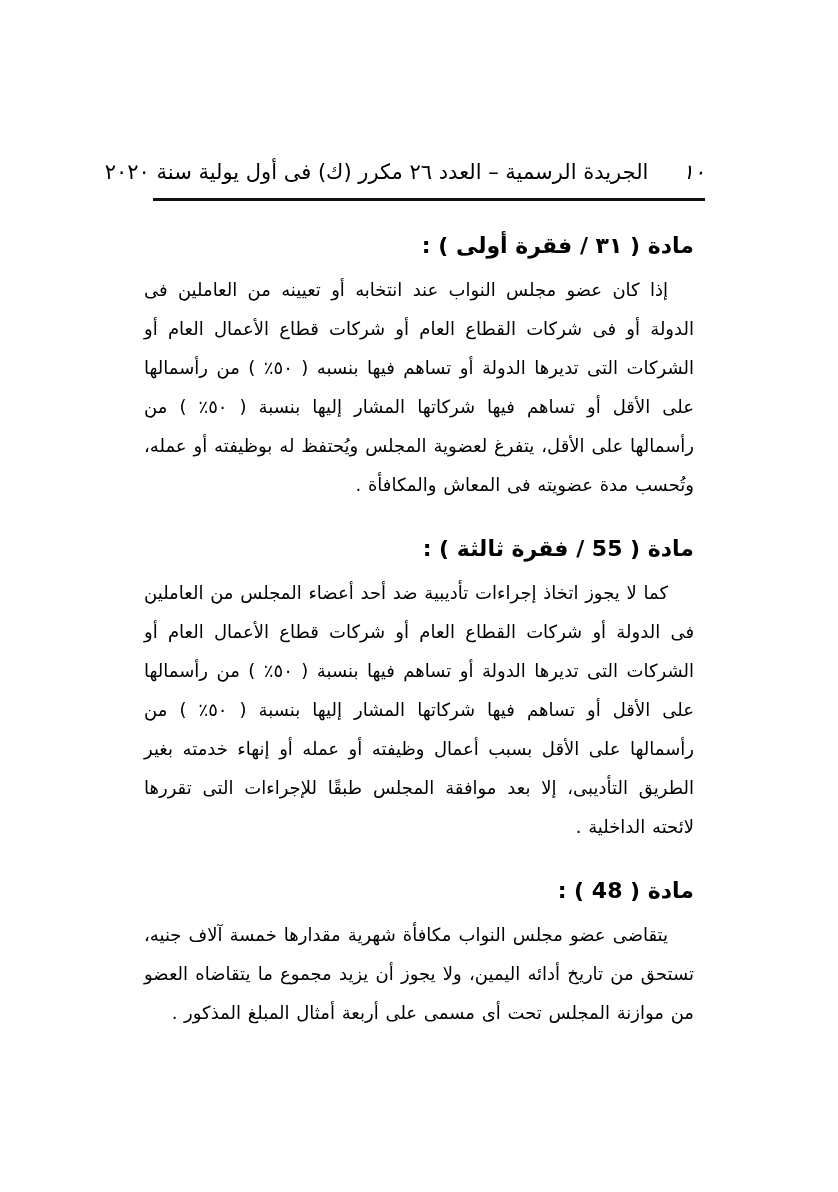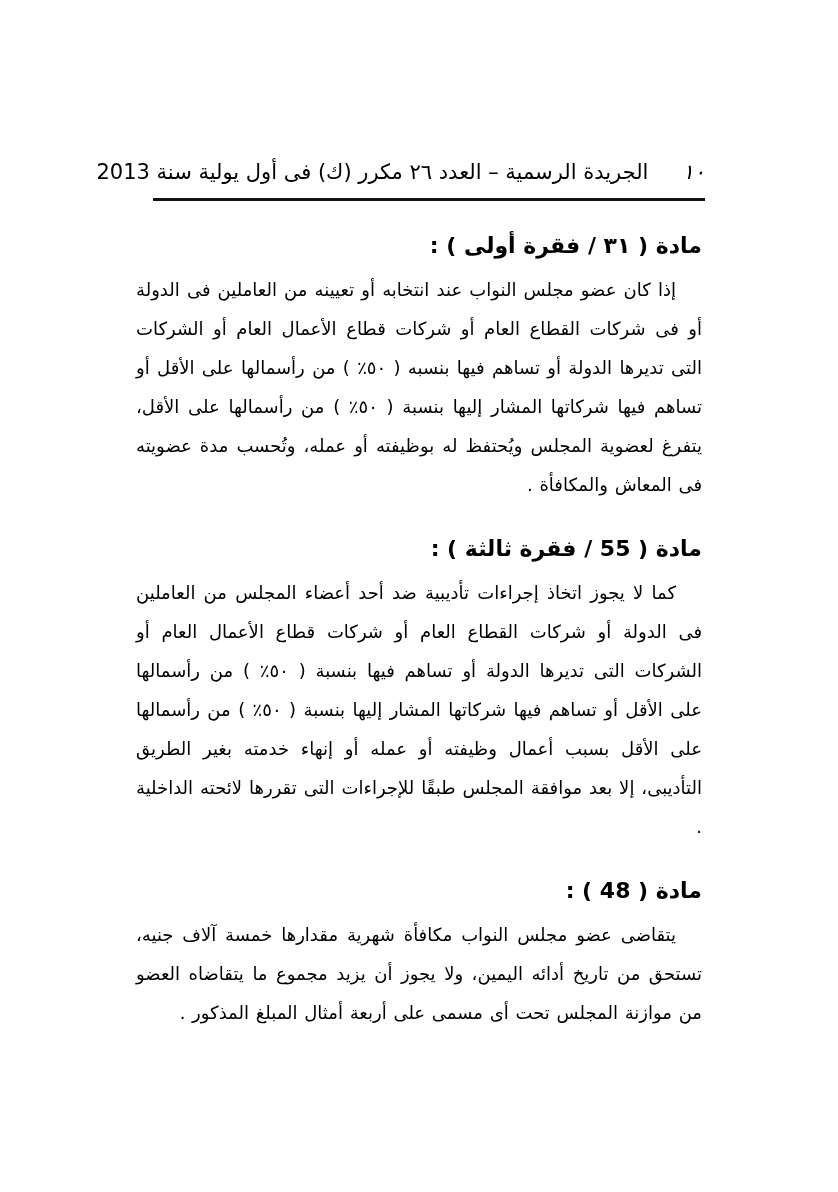--- a/index.html
+++ b/index.html
@@ -32,21 +32,21 @@
   .page-number {
     letter-spacing: 2px;
     font-style: italic;
   }
   .header-rule {
     border: none;
     border-top: 3px solid #111111;
     height: 0;
     margin: 14px 0 0 20px;
   }
-  .article { margin: 3px; }
+  .article { margin: 11px; }
   .article-heading {
     font-size: 22px;
     font-weight: bold;
     margin: 27px 0 6px 0;
     line-height: 36px;
   }
   .article-body {
     font-size: 18px;
     line-height: 39px;
     text-align: justify;
@@ -57,21 +57,21 @@
   }
 </style>
 </head>
 <body>
 
 <div class="page">
 
   <div class="page-header">
     <div class="header-row">
       <span class="page-number">١٠</span>
-      <span class="header-title">الجريدة الرسمية – العدد ٢٦ مكرر (ك) فى أول يولية سنة 2013</span>
+      <span class="header-title">الجريدة الرسمية – العدد ٢٦ مكرر (ك) فى أول يولية سنة ٢٠٢٠</span>
     </div>
     <hr class="header-rule">
   </div>
 
   <section class="article">
     <h2 class="article-heading">مادة ( ٣١ / فقرة أولى ) :</h2>
     <p class="article-body">إذا كان عضو مجلس النواب عند انتخابه أو تعيينه من العاملين فى الدولة أو فى شركات القطاع العام أو شركات قطاع الأعمال العام أو الشركات التى تديرها الدولة أو تساهم فيها بنسبه ( ٥٠٪ ) من رأسمالها على الأقل أو تساهم فيها شركاتها المشار إليها بنسبة ( ٥٠٪ ) من رأسمالها على الأقل، يتفرغ لعضوية المجلس ويُحتفظ له بوظيفته أو عمله، وتُحسب مدة عضويته فى المعاش والمكافأة .</p>
   </section>
 
   <section class="article">

